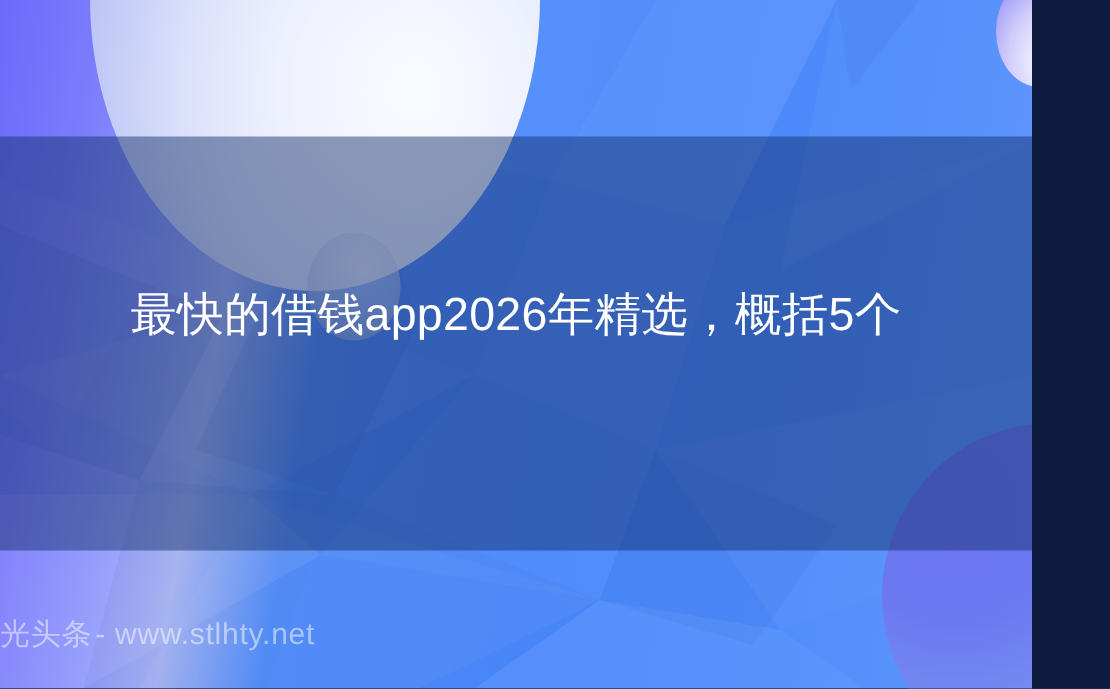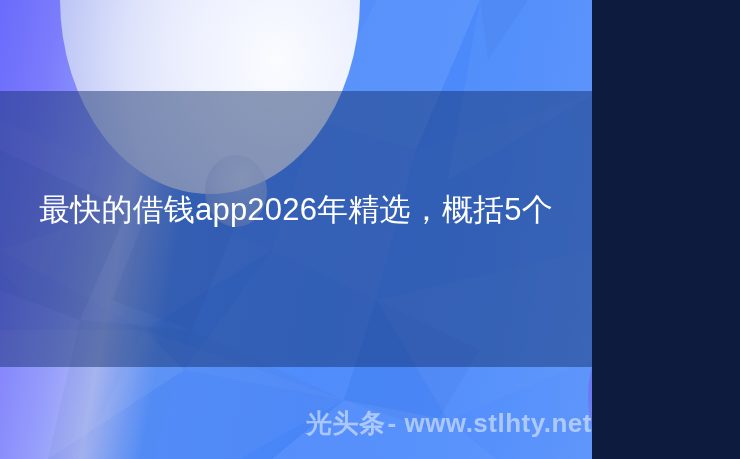--- a/index.html
+++ b/index.html
@@ -2,21 +2,21 @@
 <html><head>
 <meta charset="utf-8">
 <style>
   html, body {
     margin: 0;
     padding: 0;
     background: #0d1b3e;
   }
   .stage {
     position: relative;
-    width: 592px;
+    width: 688px;
     height: 459px;
     overflow: hidden;
     font-family: "Liberation Sans", "DejaVu Sans", sans-serif;
     background: #4d8bfb;
   }
 
   
   .bg-base {
     position: absolute;
     inset: 0;
@@ -104,27 +104,26 @@
     white-space: nowrap;
   }
   .title-line { display: block; }
 
   
   .watermark {
     position: absolute;
     left: 0;
     right: 0;
     top: 406px;
-    text-align: right;
-    font-size: 26px;
+    text-align: left;
+    font-size: 20px;
     line-height: 34px;
     color: rgba(255,255,255,0.50);
     letter-spacing: .5px;
     white-space: nowrap;
-    font-weight: bold;
   }
   .wm-cn { margin-right: 2px; }
 </style>
 </head>
 <body>
 
 <div class="stage">
 
   <div class="bg-base"></div>
 

